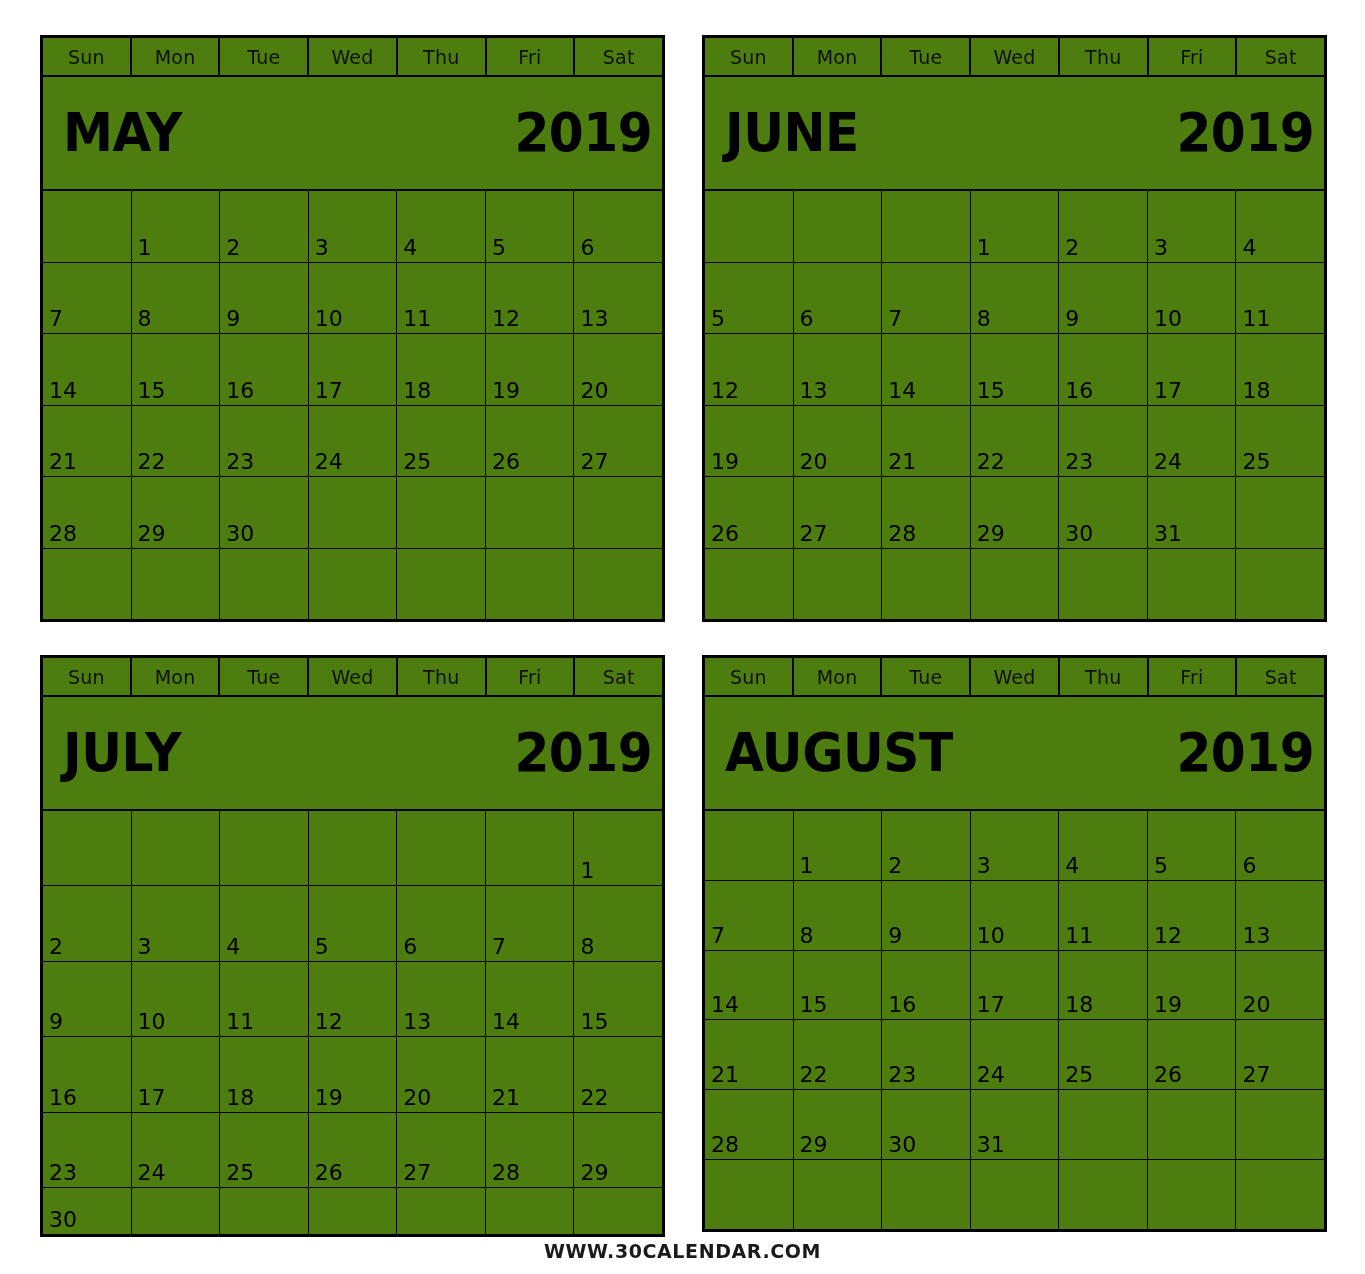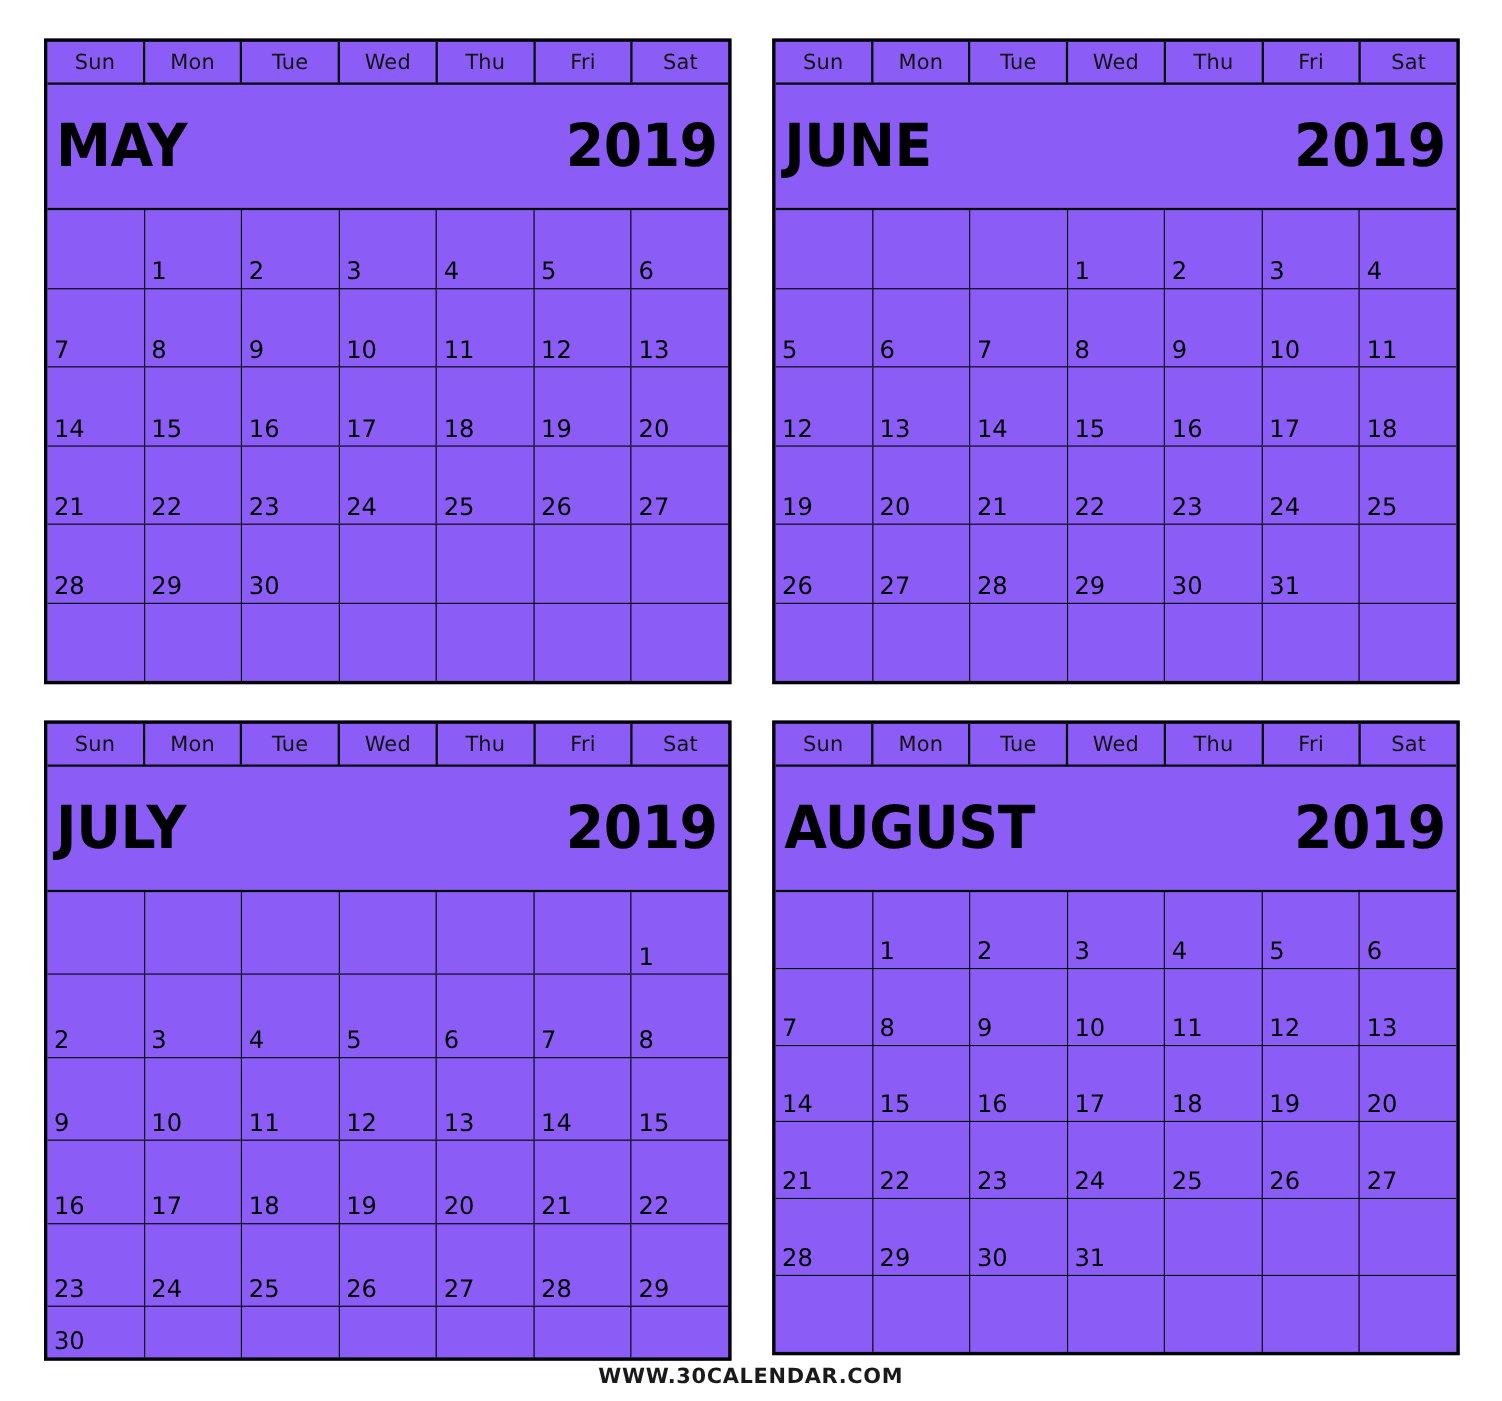--- a/index.html
+++ b/index.html
@@ -20,21 +20,21 @@
     position: relative;
     width: 1365px;
     height: 1274px;
   }
 
   
   .cal {
     position: absolute;
     box-sizing: border-box;
     border: 3px solid #000;
-    background: #8b5cf6;
+    background: #4d7c0f;
     display: flex;
     flex-direction: column;
     overflow: hidden;
   }
 
   .cal-may    { left: 40px;  top: 35px;  width: 625px; height: 587px; }
   .cal-june   { left: 702px; top: 35px;  width: 625px; height: 587px; }
   .cal-july   { left: 40px;  top: 655px; width: 625px; height: 582px; }
   .cal-august { left: 702px; top: 655px; width: 625px; height: 577px; }
 
@@ -61,21 +61,21 @@
 
   
   .title-band {
     position: relative;
     height: 114px;
     flex: 0 0 114px;
     border-bottom: 2px solid #000;
     display: flex;
     align-items: center;
     justify-content: space-between;
-    padding: 0 10px 0 8px;
+    padding: 0 10px 0 20px;
     box-sizing: border-box;
   }
   .month-name {
     font-family: "DejaVu Sans", sans-serif;
     font-size: 54px;
     font-weight: 700;
     letter-spacing: -0.5px;
     line-height: 1;
     transform: scaleX(0.93);
     transform-origin: left center;

